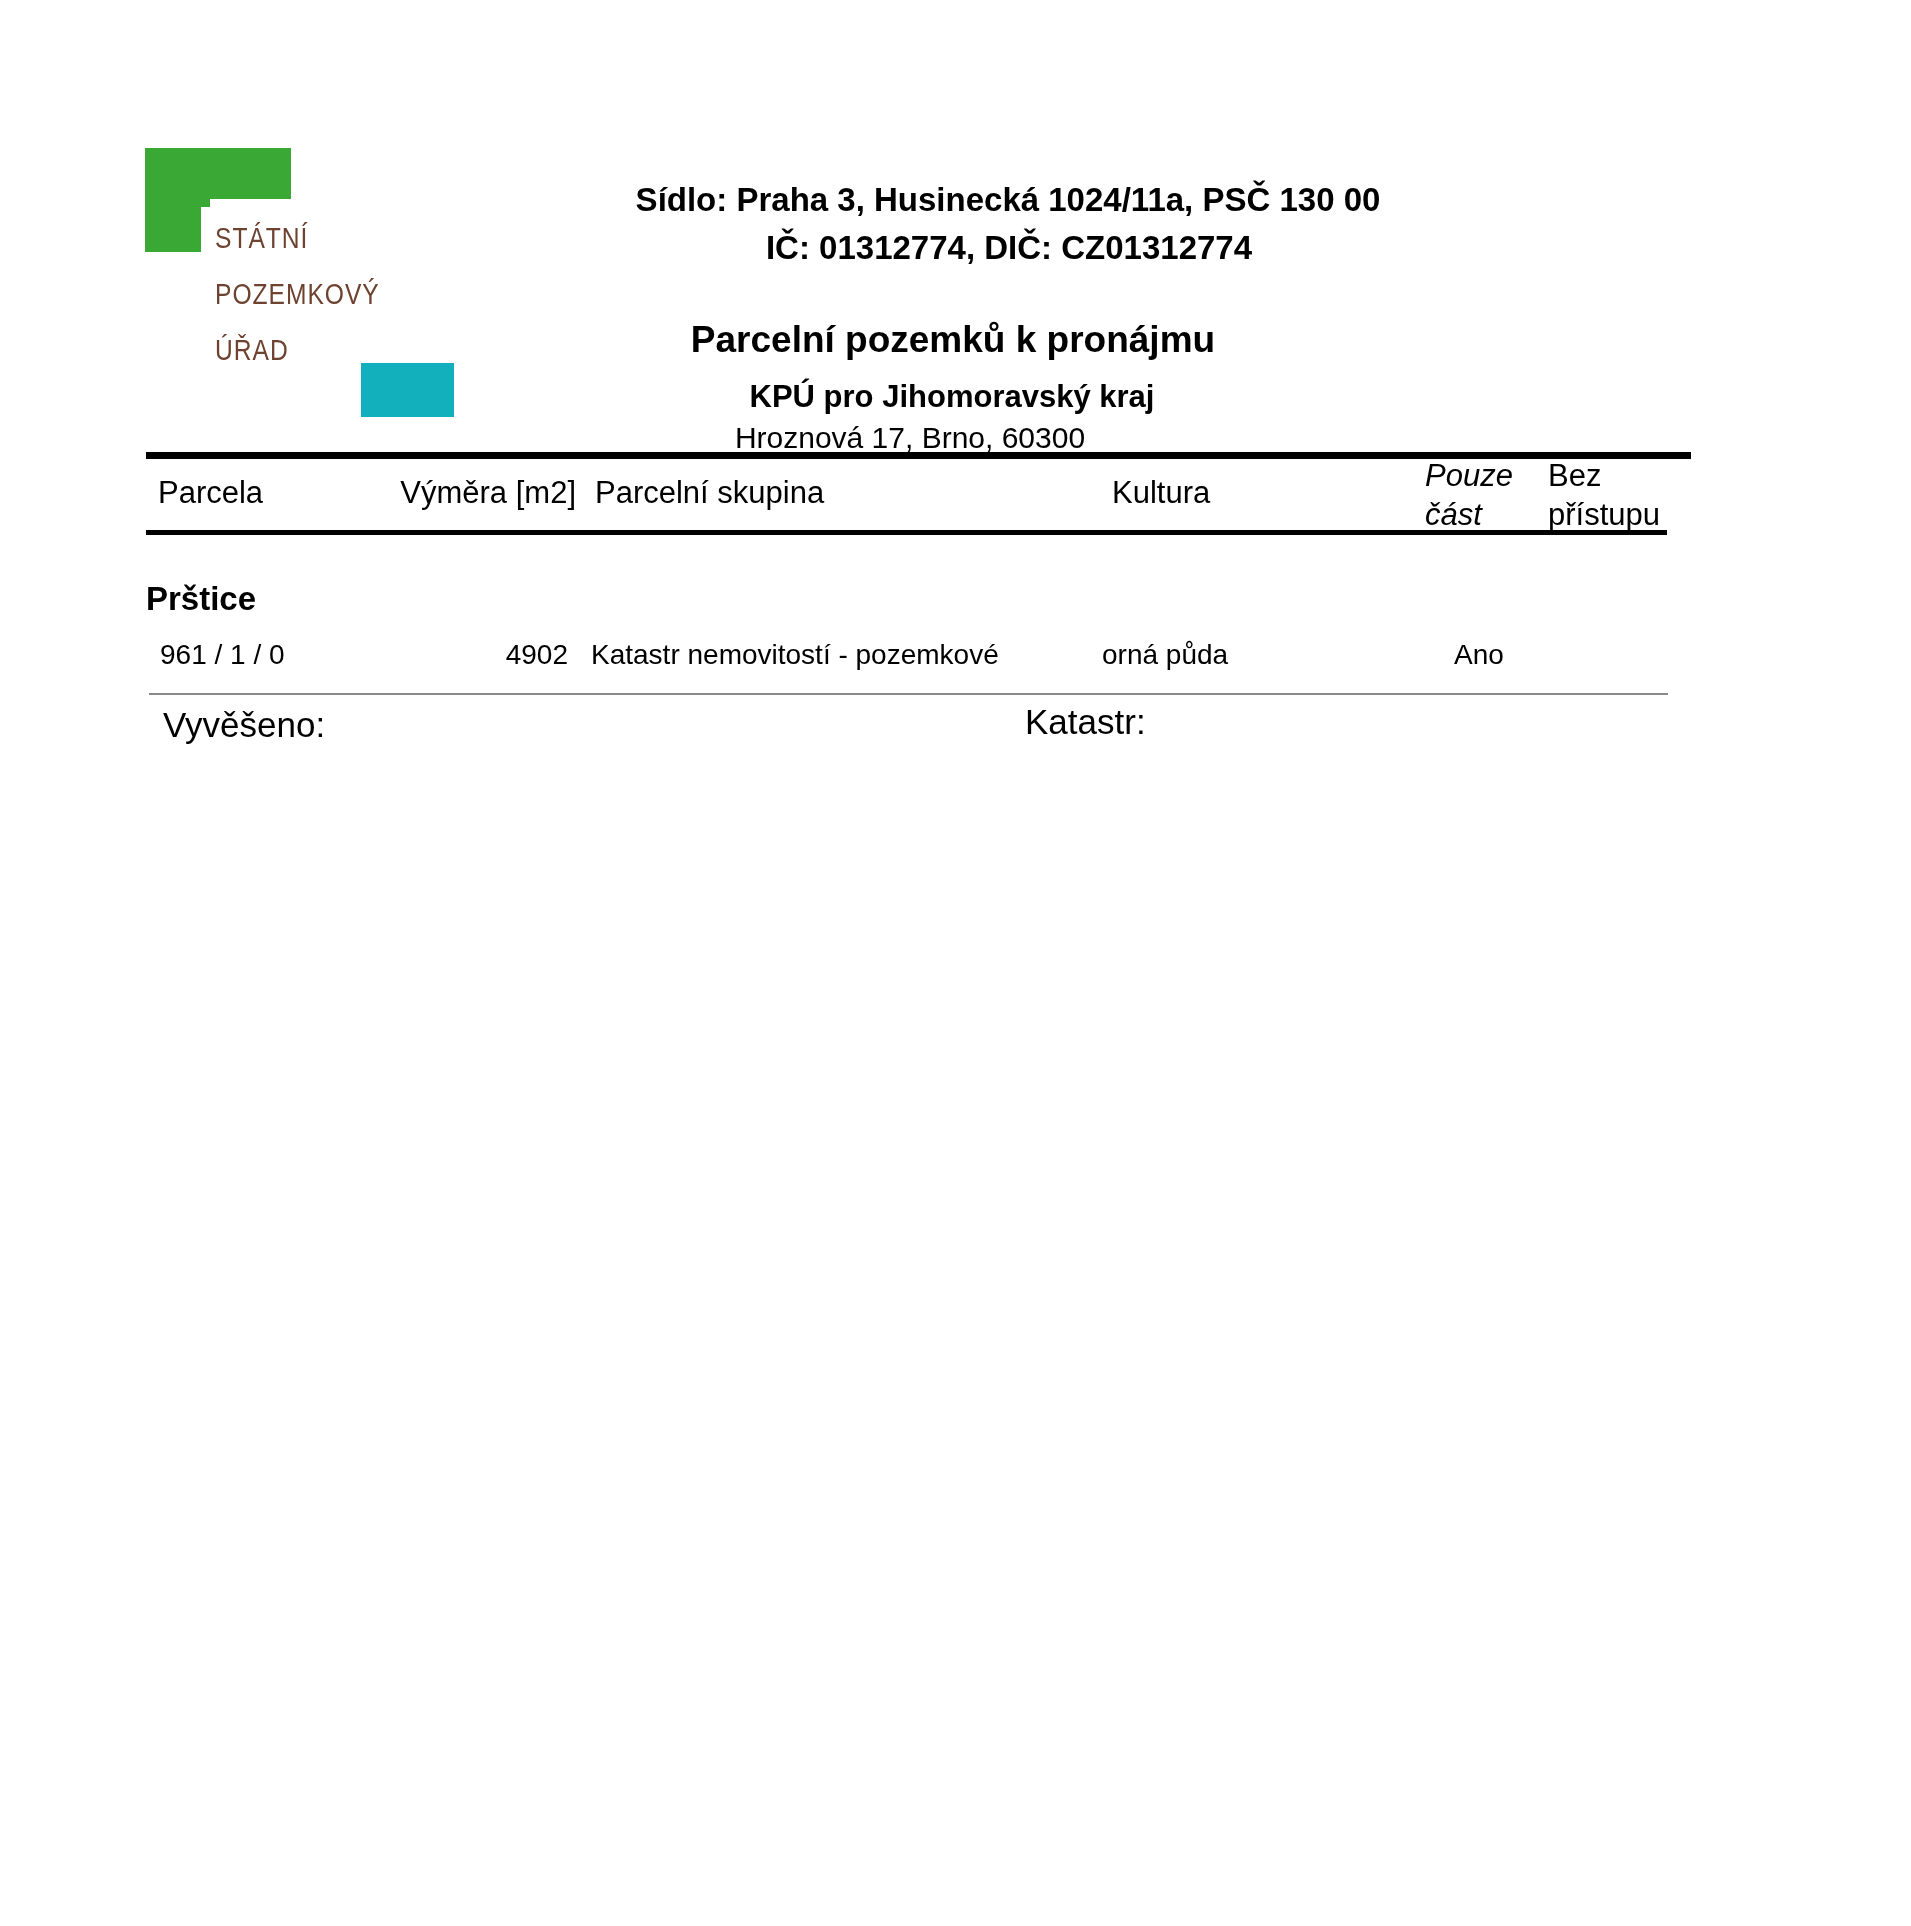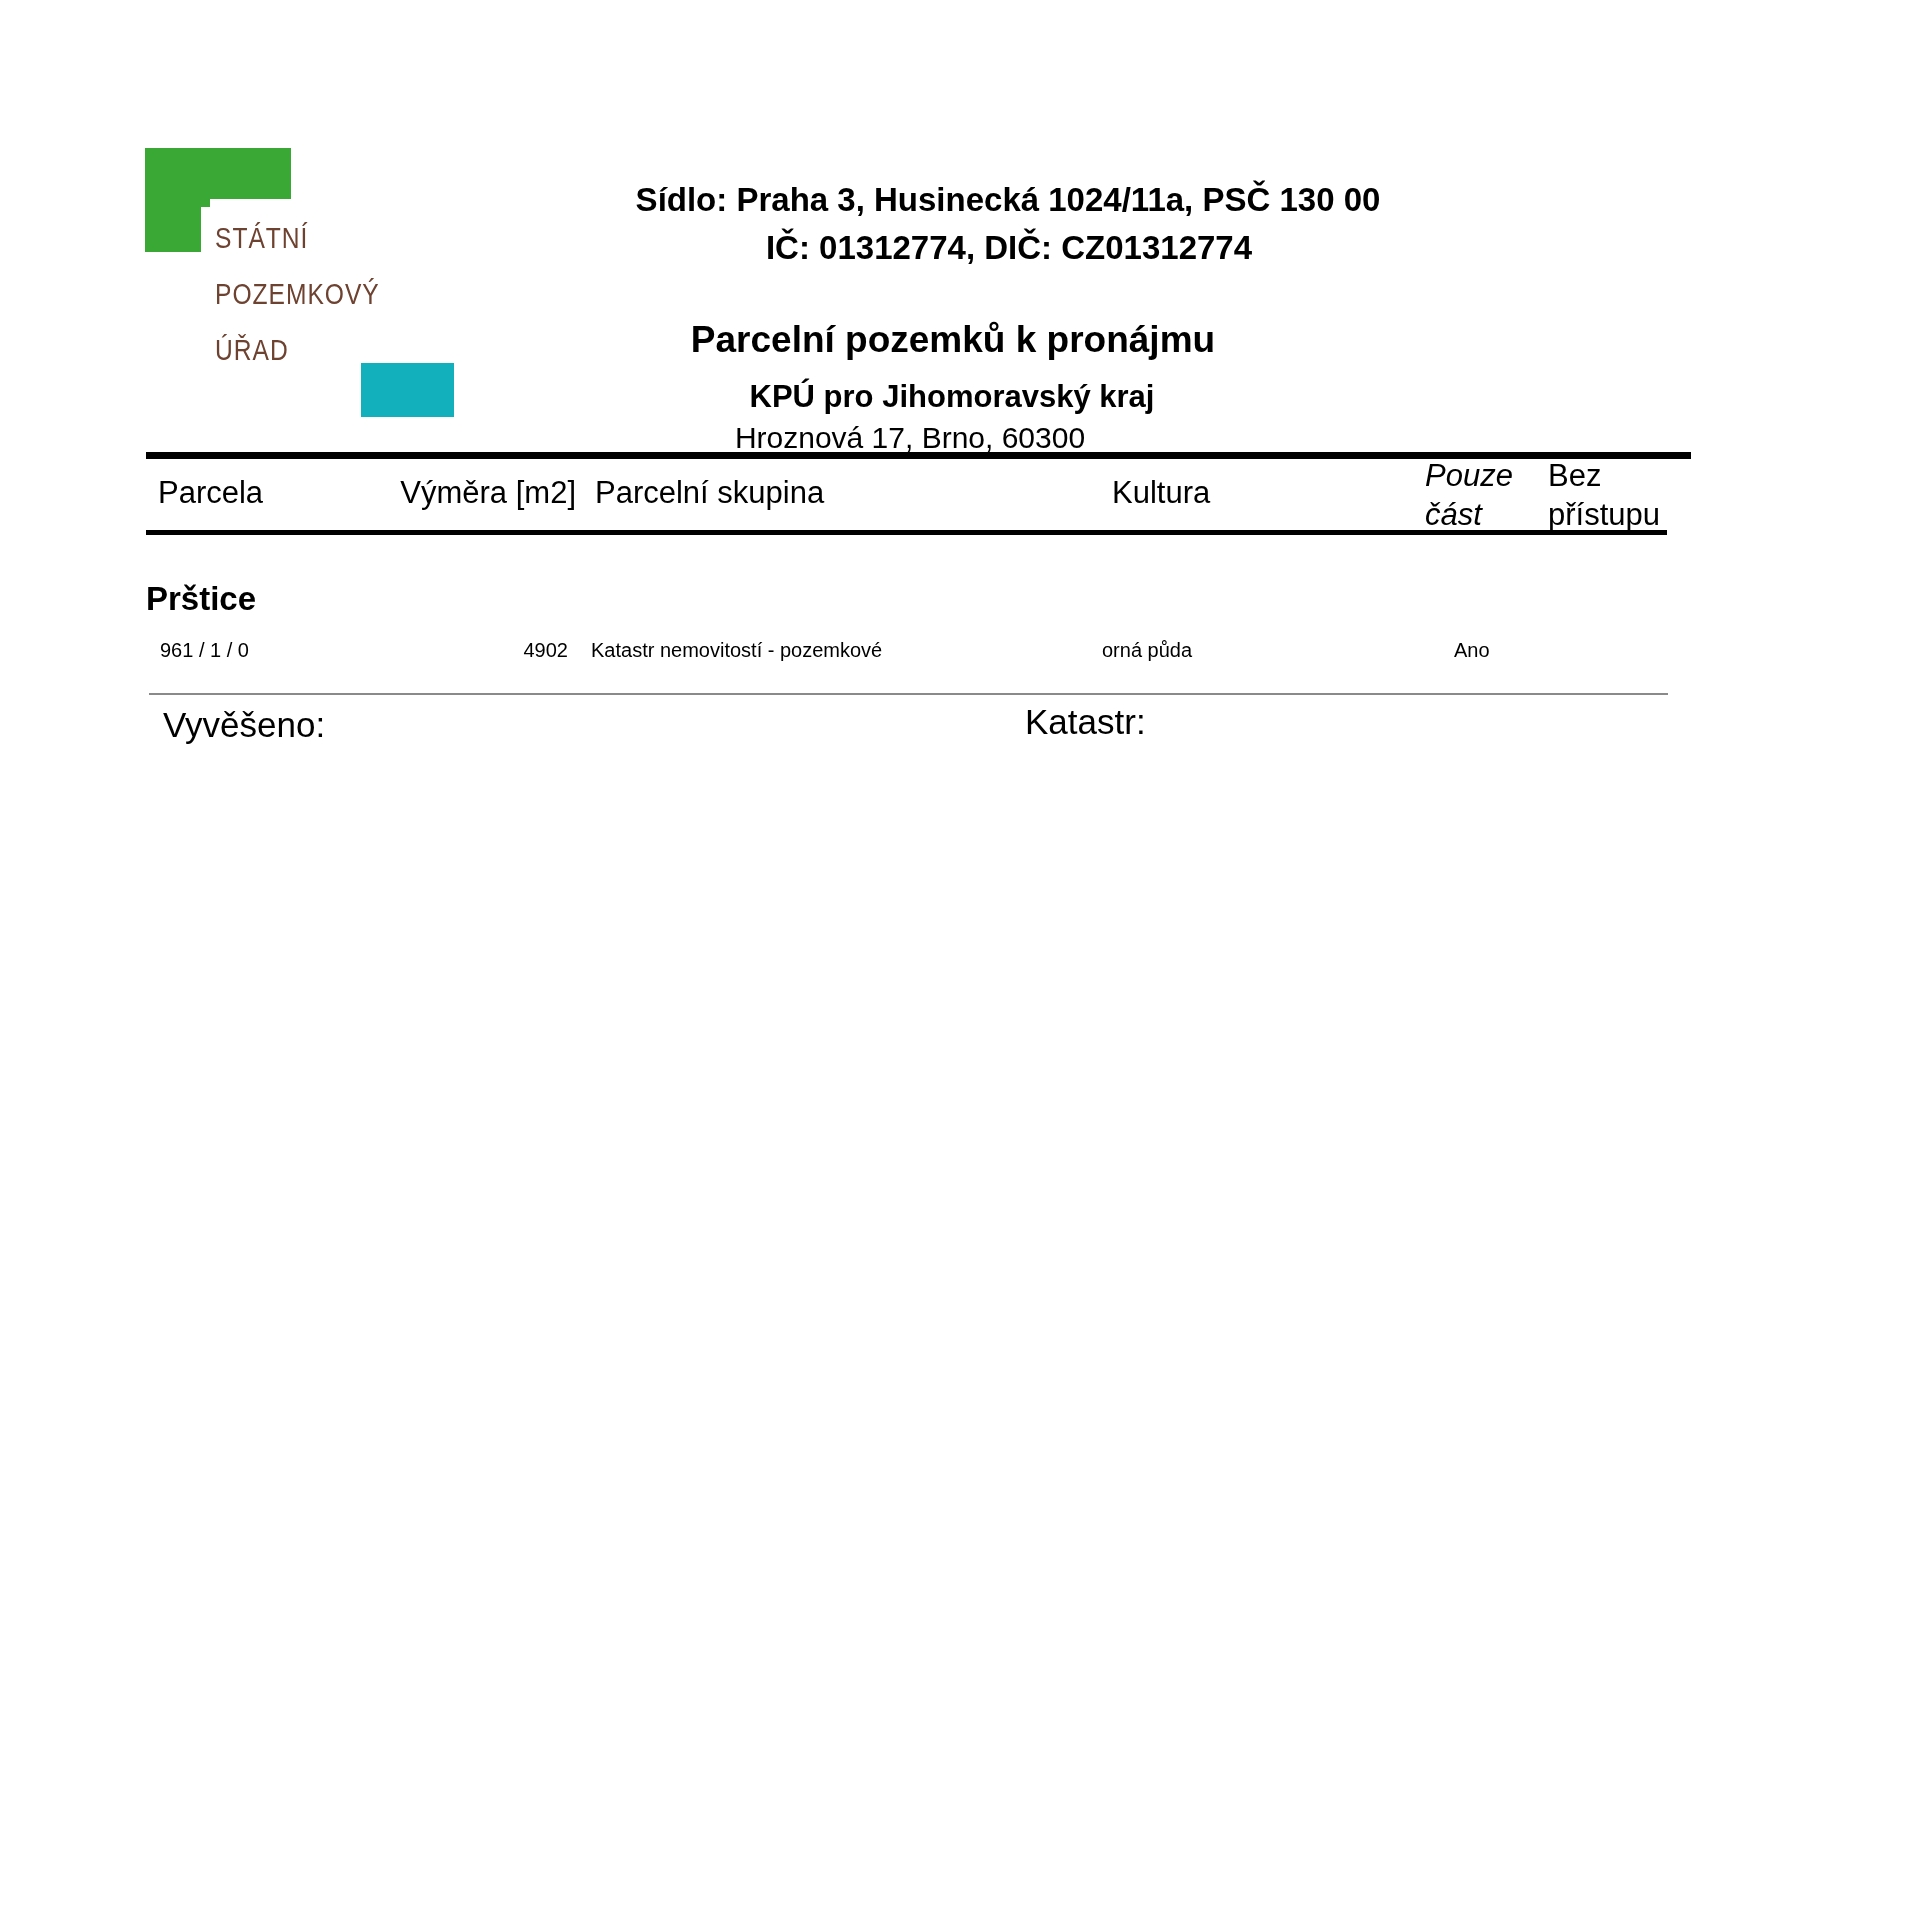--- a/index.html
+++ b/index.html
@@ -40,21 +40,21 @@
   .th{font-size:31px;line-height:39px;}
   #th-parcela{left:158px;top:473px;}
   #th-vymera{right:1335px;top:473px;}
   #th-skupina{left:595px;top:473px;}
   #th-kultura{left:1112px;top:473px;}
   #th-pouze{left:1425px;top:456px;white-space:normal;width:100px;font-style:italic;}
   #th-bez{left:1548px;top:456px;white-space:normal;width:131px;}
 
   
   #sec-locality{left:146px;top:580px;font-size:33px;}
-  .td{font-size:20px;}
+  .td{font-size:28px;}
   #td-parcela{left:160px;top:639px;}
   #td-vymera{right:1343px;top:639px;}
   #td-skupina{left:591px;top:639px;}
   #td-kultura{left:1102px;top:639px;}
   #td-pouze{left:1454px;top:639px;}
 
   #lbl-vyveseno{left:163px;top:705px;font-size:35px;}
   #lbl-sejmuto{left:1025px;top:702px;font-size:35px;}
 </style>
 </head>

